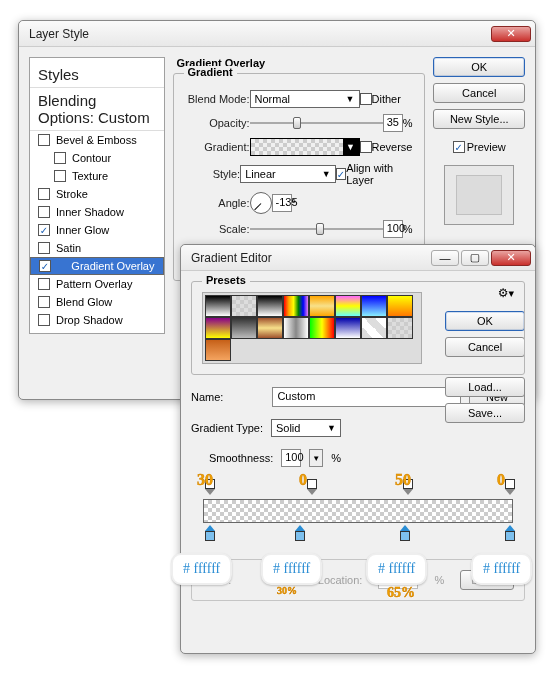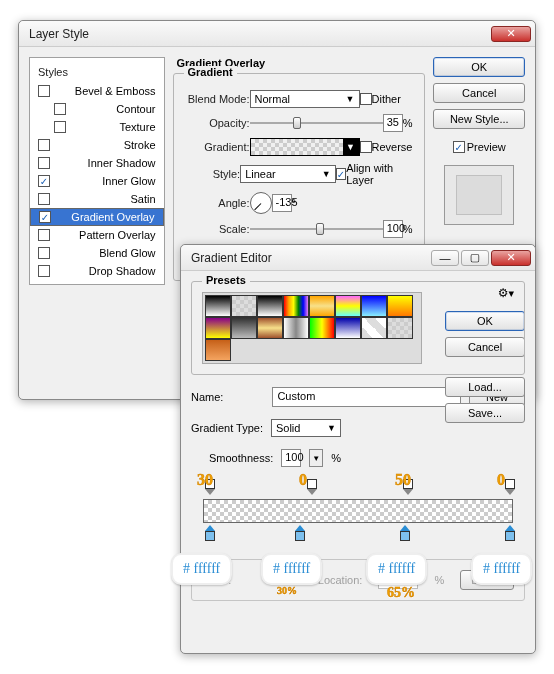--- a/index.html
+++ b/index.html
@@ -11,22 +11,22 @@
 .winbtns { display: flex; gap: 2px; }
 .winbtn { width: 28px; height: 16px; border: 1px solid #aaa; border-radius: 3px; display: flex; align-items: center; justify-content: center; font-size: 11px; background: linear-gradient(#fdfdfd,#e6e6e6); cursor: pointer;}
 .winbtn.close { background: linear-gradient(#e9a3a0,#c9302c); color: #fff; border-color: #8a2724; width: 40px; }
 .body { display: flex; padding: 10px; }
 .btn { background: linear-gradient(#fdfdfd,#e2e2e2); border: 1px solid #8a8a8a; border-radius: 3px; padding: 3px 10px; text-align: center; cursor: pointer; font-size: 11px; white-space: nowrap; }
 .btn.primary { border-color: #2a65b7; box-shadow: 0 0 0 1px rgba(42,101,183,.2) inset; }
 
 
 #layerstyle { left: 18px; top: 20px; width: 518px; height: 380px; }
 .styles-list { width: 142px; border: 1px solid #a0a0a0; background: #fff; padding: 4px 0; }
-.styles-list .hdr { padding: 4px 8px; font-size: 11px; color: #222; }
-.styles-list .item { display:flex; align-items:center; gap:6px; padding: 3px 8px; user-select:none;justify-content:space-between; }
+.styles-list .hdr { padding: 4px 8px; font-size: 15px; color: #222; }
+.styles-list .item { display:flex; align-items:center; gap:6px; padding: 3px 8px; user-select:none; }
 .styles-list .item.indent { padding-left: 24px;}
 .styles-list .item.sel { background: #3874d1; color: #fff; }
 .chk { width: 12px; height: 12px; border: 1px solid #555; background: #fff; display:inline-flex; align-items:center; justify-content:center; font-size:10px; color:#1a5fb4;}
 .chk.on::after{content:"✓";}
 
 .mid { flex: 1; padding: 0 8px; }
 .group { border: 1px solid #b5b5b5; border-radius: 3px; padding: 10px 10px 12px; position: relative; }
 .group > legend { position: absolute; top:-8px; left:10px; background:#f0f0f0; padding:0 4px; font-weight:bold; font-size:11px; }
 .row { display:flex; align-items:center; gap:0; margin: 6px 2px;}
 .lbl { width: 64px; text-align: right; color:#222; }
@@ -76,20 +76,21 @@
 <div class="dlg" id="layerstyle">
   <div class="titlebar">
     <span class="t">Layer Style</span>
     <div class="winbtns">
       <div class="winbtn close">✕</div>
     </div>
   </div>
   <div class="body">
     <div class="styles-list">
       <div class="hdr">Styles</div>
+      <div class="hdr" style="border-top:1px solid #ddd;border-bottom:1px solid #ddd;">Blending Options: Custom</div>
       <div id="style-items">
           <div class="item">
             <span class="chk"></span>
             <span>Bevel &amp; Emboss</span>
           </div>
           <div class="item indent">
             <span class="chk"></span>
             <span>Contour</span>
           </div>
           <div class="item indent">

